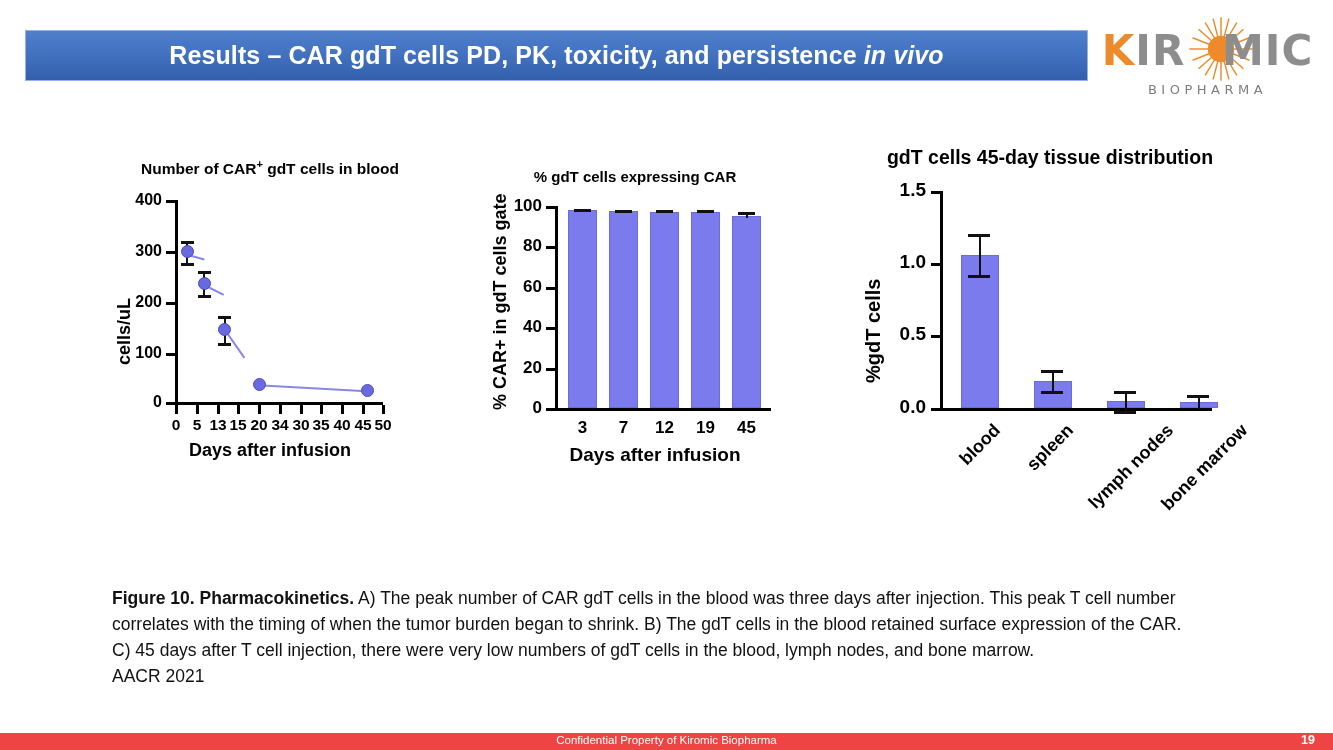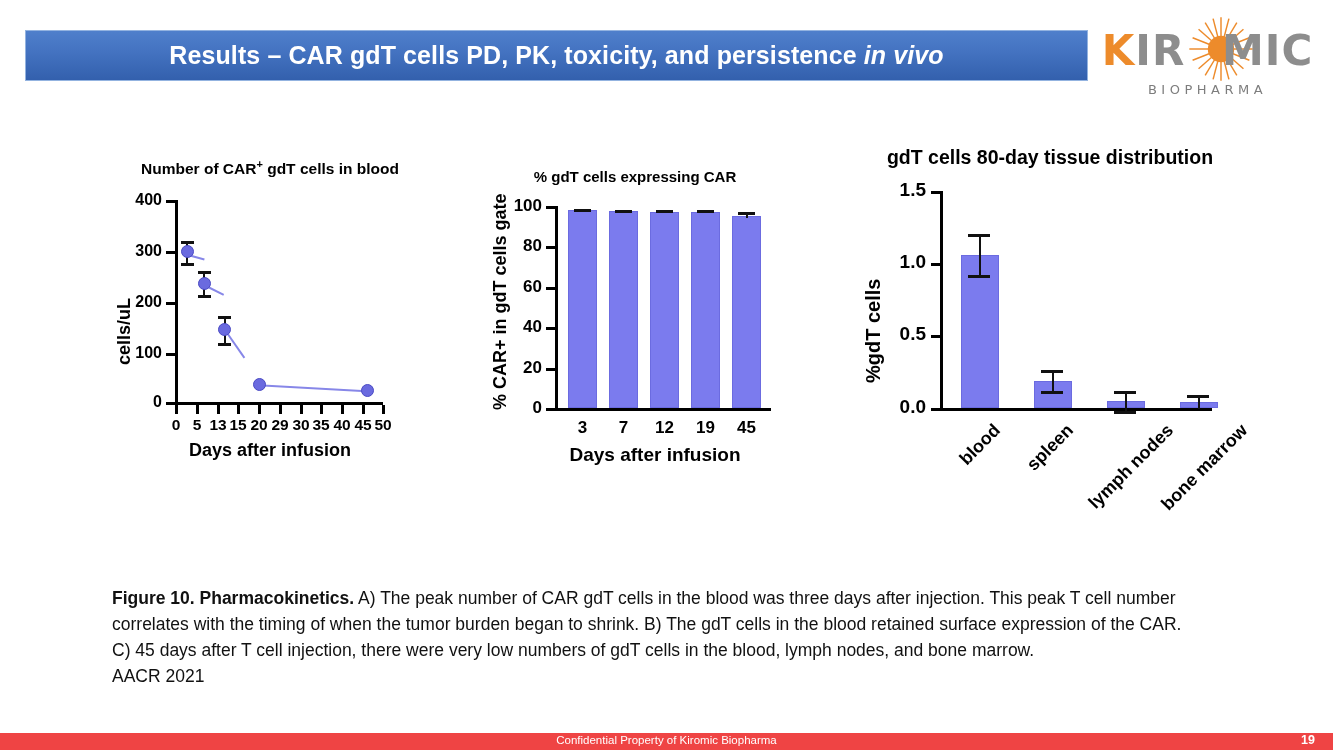--- a/index.html
+++ b/index.html
@@ -221,21 +221,21 @@
   <div class="tick" style="left:220px; top:255px; width:3px; height:9px;"></div>
   <div class="tick" style="left:241px; top:255px; width:3px; height:9px;"></div>
   <div class="tick" style="left:262px; top:255px; width:3px; height:9px;"></div>
   <div class="tick" style="left:282px; top:255px; width:3px; height:9px;"></div>
 
   <div class="tick-label" style="left:66px; top:266px; width:20px; text-align:center; font-size:15.5px;">0</div>
   <div class="tick-label" style="left:87px; top:266px; width:20px; text-align:center; font-size:15.5px;">5</div>
   <div class="tick-label" style="left:106px; top:266px; width:24px; text-align:center; font-size:15.5px;">13</div>
   <div class="tick-label" style="left:126px; top:266px; width:24px; text-align:center; font-size:15.5px;">15</div>
   <div class="tick-label" style="left:147px; top:266px; width:24px; text-align:center; font-size:15.5px;">20</div>
-  <div class="tick-label" style="left:168px; top:266px; width:24px; text-align:center; font-size:15.5px;">29</div>
+  <div class="tick-label" style="left:168px; top:266px; width:24px; text-align:center; font-size:15.5px;">34</div>
   <div class="tick-label" style="left:189px; top:266px; width:24px; text-align:center; font-size:15.5px;">30</div>
   <div class="tick-label" style="left:209px; top:266px; width:24px; text-align:center; font-size:15.5px;">35</div>
   <div class="tick-label" style="left:230px; top:266px; width:24px; text-align:center; font-size:15.5px;">40</div>
   <div class="tick-label" style="left:251px; top:266px; width:24px; text-align:center; font-size:15.5px;">45</div>
   <div class="tick-label" style="left:271px; top:266px; width:24px; text-align:center; font-size:15.5px;">50</div>
 
   <div class="segline" style="left:87.5px; top:104.0px; width:17.4px; transform:rotate(15.2deg);"></div>
   <div class="segline" style="left:104.2px; top:133.6px; width:22.4px; transform:rotate(26.5deg);"></div>
   <div class="segline" style="left:125.0px; top:179.0px; width:34.3px; transform:rotate(55.2deg);"></div>
   <div class="segline" style="left:154.2px; top:234.1px; width:108.2px; transform:rotate(3.2deg);"></div>
@@ -305,21 +305,21 @@
   <div class="tick-label" style="left:139px; top:258px; width:29px; text-align:center; font-size:17px;">7</div>
   <div class="tick-label" style="left:180px; top:258px; width:29px; text-align:center; font-size:17px;">12</div>
   <div class="tick-label" style="left:221px; top:258px; width:29px; text-align:center; font-size:17px;">19</div>
   <div class="tick-label" style="left:262px; top:258px; width:29px; text-align:center; font-size:17px;">45</div>
 
   <div class="axis-title vert-title" style="left:20px; top:250px; font-size:18px;">% CAR+ in gdT cells gate</div>
   <div class="axis-title" style="left:45px; top:284px; width:280px; text-align:center; font-size:19px;">Days after infusion</div>
 </div>
 
 <div class="chart" id="panel-c" style="left:830px; top:138px; width:440px; height:360px;">
-  <div class="chart-title" style="left:0; top:8px; width:440px; font-size:19.5px;">gdT cells 80-day tissue distribution</div>
+  <div class="chart-title" style="left:0; top:8px; width:440px; font-size:19.5px;">gdT cells 45-day tissue distribution</div>
 
   <div class="axis-line" style="left:110px; top:53px; width:3px; height:220px;"></div>
   <div class="axis-line" style="left:110px; top:270px; width:272px; height:3px;"></div>
 
   <div class="tick" style="left:101px; top:53px; width:10px; height:3px;"></div>
   <div class="tick-label" style="left:46px; top:41px; width:50px; text-align:right; font-size:19px;">1.5</div>
   <div class="tick" style="left:101px; top:125px; width:10px; height:3px;"></div>
   <div class="tick-label" style="left:46px; top:113px; width:50px; text-align:right; font-size:19px;">1.0</div>
   <div class="tick" style="left:101px; top:197px; width:10px; height:3px;"></div>
   <div class="tick-label" style="left:46px; top:185px; width:50px; text-align:right; font-size:19px;">0.5</div>

